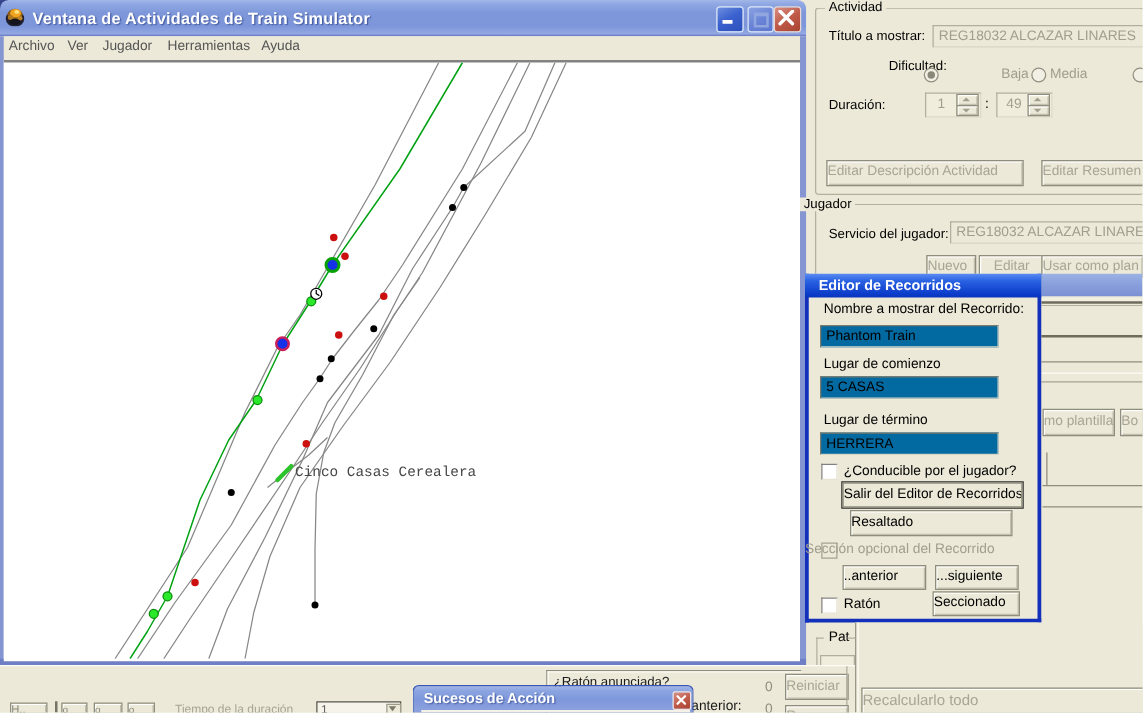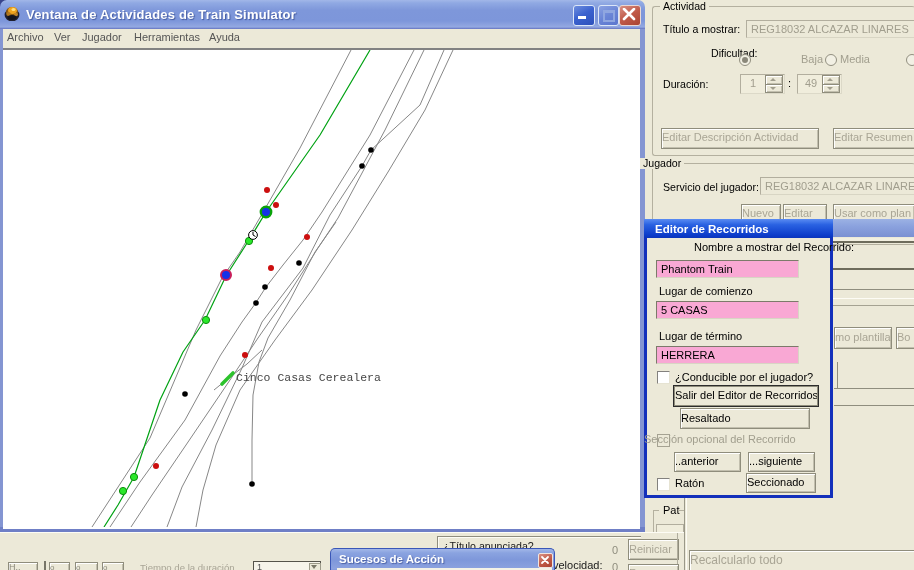--- a/index.html
+++ b/index.html
@@ -2,21 +2,21 @@
 <html><head><meta charset="utf-8">
 <style>
 html,body{margin:0;padding:0;}
 body{width:914px;height:570px;overflow:hidden;position:relative;background:#ece9d8;
  font-family:"Liberation Sans",sans-serif;font-size:11px;color:#000;}
 .abs{position:absolute;}
 .btn{position:absolute;background:#ece9d8;border:1px solid #8f8d7c;
  box-shadow:inset 1px 1px 0 #ffffff,inset -1px -1px 0 #c2bfae;
  text-align:left;font-size:11px;color:#000;line-height:17px;overflow:hidden;white-space:nowrap;}
 .dbtn{color:#a9a595;}
-.fld{position:absolute;background:#f9a8d4;border:1px solid #7c7a6a;
+.fld{position:absolute;background:#0369a1;border:1px solid #7c7a6a;
  border-right-color:#d8d5c4;border-bottom-color:#d8d5c4;
  font-size:11px;line-height:15px;padding:1px 0 0 4px;white-space:nowrap;overflow:hidden;}
 .dfld{background:#ece9d8;color:#a19e8e;border:1px solid #b2ae9e;border-right-color:#d8d5c4;border-bottom-color:#d8d5c4;}
 .gbox{position:absolute;border:1px solid #b4b09f;border-radius:3px;}
 .glab{position:absolute;background:#ece9d8;padding:0 3px;font-size:11px;line-height:11px;}
 .cb{position:absolute;width:11px;height:11px;background:#fff;border:1px solid #83817e;
  border-bottom-color:#e6e3d2;border-right-color:#e6e3d2;}
 .lab{position:absolute;font-size:11px;white-space:nowrap;}
 .s{font-size:10.6px;}
 </style></head>
@@ -144,21 +144,21 @@
 <div class="abs" style="left:827px;top:78px;width:0;height:0;border:3px solid transparent;border-bottom:3px solid #a19e8e;border-top:none;"></div>
 <div class="abs" style="left:827px;top:87px;width:0;height:0;border:3px solid transparent;border-top:3px solid #a19e8e;border-bottom:none;"></div>
 <div class="btn dbtn" style="left:661px;top:128px;width:156px;height:19px;">Editar Descripción Actividad</div>
 <div class="btn dbtn" style="left:833px;top:128px;width:90px;height:19px;">Editar Resumen</div>
 
 <div class="gbox" style="left:652px;top:163px;width:262px;height:80px;border-right:none;"></div>
 <div class="glab s" style="left:640px;top:158px;">Jugador</div>
 <div class="lab s" style="left:663px;top:181px;">Servicio del jugador:</div>
 <div class="fld dfld" style="left:760px;top:177px;width:154px;height:15px;">REG18032 ALCAZAR LINARES</div>
 <div class="btn dbtn" style="left:741px;top:204px;width:38px;height:16px;">Nuevo</div>
-<div class="btn dbtn" style="left:783px;top:204px;width:42px;height:16px;">Editar</div>
+<div class="btn dbtn" style="left:783px;top:204px;width:42px;height:16px;padding-left:11px;">Editar</div>
 <div class="btn dbtn" style="left:833px;top:204px;width:80px;height:16px;">Usar como plan</div>
 
 <div class="abs" style="left:833px;top:219px;width:81px;height:18px;background:linear-gradient(180deg,#9cb2e4 0%,#8ba2de 40%,#7b90d2 100%);"></div>
 <div class="abs" style="left:833px;top:238px;width:81px;height:3px;background:#f2efe0;"></div>
 <div class="abs" style="left:833px;top:241px;width:81px;height:2px;background:#6e6c5c;"></div>
 <div class="abs" style="left:833px;top:268px;width:81px;height:2px;background:#6e6c5c;"></div>
 <div class="abs" style="left:833px;top:289px;width:81px;height:1px;background:#8f8d7e;"></div>
 <div class="abs" style="left:833px;top:298px;width:81px;height:1px;background:#fdfcf5;"></div>
 <div class="abs" style="left:833px;top:305px;width:81px;height:1px;background:#a5a292;"></div>
 <div class="btn dbtn" style="left:834px;top:327px;width:56px;height:20px;line-height:19px;">mo plantilla</div>
@@ -171,21 +171,21 @@
 <div class="abs" style="left:653px;top:510px;width:6px;height:1px;background:#b4b09f;"></div>
 <div class="abs" style="left:653px;top:510px;width:1px;height:23px;background:#b4b09f;"></div>
 <div class="abs" style="left:678px;top:510px;width:6px;height:1px;background:#b4b09f;"></div>
 <div class="abs" style="left:656px;top:524px;width:26px;height:9px;background:#f0eddc;border:1px solid #b2ae9e;"></div>
 
 <div class="abs" style="left:644px;top:219px;width:183px;height:276px;background:#ece9d8;
   border:3px solid #1330bb;border-top:none;"></div>
 <div class="abs" style="left:644px;top:219px;width:189px;height:19px;
   background:linear-gradient(180deg,#5a8cf2 0%,#2a62e2 30%,#0c3cca 85%,#0a34bc 100%);"></div>
 <div class="abs" style="left:655px;top:223px;font-size:11.5px;font-weight:bold;color:#fff;">Editor de Recorridos</div>
-<div class="lab" style="left:694px;top:241px;text-align:right;">Nombre a mostrar del Recorrido:</div>
+<div class="lab" style="left:659px;top:241px;text-align:right;">Nombre a mostrar del Recorrido:</div>
 <div class="fld" style="left:656px;top:260px;width:137px;height:15px;">Phantom Train</div>
 <div class="lab" style="left:659px;top:285px;">Lugar de comienzo</div>
 <div class="fld" style="left:656px;top:301px;width:137px;height:15px;">5 CASAS</div>
 <div class="lab" style="left:659px;top:330px;">Lugar de término</div>
 <div class="fld" style="left:656px;top:346px;width:137px;height:15px;">HERRERA</div>
 <div class="cb" style="left:657px;top:371px;"></div>
 <div class="lab" style="left:675px;top:371px;">¿Conducible por el jugador?</div>
 <div class="btn" style="left:674px;top:386px;width:142px;height:18px;line-height:17px;box-shadow:0 0 0 1px #2c2c2c;">Salir del Editor de Recorridos</div>
 <div class="btn" style="left:680px;top:408px;width:128px;height:19px;line-height:18px;">Resaltado</div>
 <div class="cb" style="left:657px;top:434px;background:#ece9d8;border-color:#a5a292;"></div>
@@ -193,25 +193,25 @@
 <div class="btn" style="left:674px;top:452px;width:65px;height:18px;line-height:17px;">..anterior</div>
 <div class="btn" style="left:748px;top:452px;width:65px;height:18px;line-height:17px;">...siguiente</div>
 <div class="cb" style="left:657px;top:478px;"></div>
 <div class="lab" style="left:675px;top:477px;">Ratón</div>
 <div class="btn" style="left:746px;top:473px;width:68px;height:18px;line-height:17px;">Seccionado</div>
 
 <div class="abs" style="left:0;top:532px;width:684px;height:38px;background:#ece9d8;border-top:1px solid #fdfcf5;"></div>
 
 <div class="abs" style="left:437px;top:536px;width:203px;height:34px;border-left:1px solid #8f8d7e;border-top:1px solid #8f8d7e;"></div>
 <div class="abs" style="left:438px;top:537px;width:202px;height:33px;border-left:1px solid #fdfcf5;border-top:1px solid #fdfcf5;"></div>
-<div class="lab s" style="left:443px;top:540px;color:#1a1a1a;">¿Título anunciada?</div>
+<div class="lab s" style="left:443px;top:540px;color:#1a1a1a;">¿Ratón anunciada?</div>
 <div class="lab" style="left:612px;top:544px;color:#8f8d7e;">0</div>
 <div class="btn dbtn" style="left:628px;top:539px;width:49px;height:19px;line-height:18px;">Reiniciar</div>
 <div class="abs" style="left:677px;top:533px;width:1px;height:37px;background:#b0ad9d;"></div>
-<div class="lab" style="left:553px;top:559px;color:#1a1a1a;">velocidad:</div>
+<div class="lab" style="left:553px;top:559px;color:#1a1a1a;">anterior:</div>
 <div class="lab" style="left:612px;top:561px;color:#8f8d7e;">0</div>
 <div class="btn dbtn" style="left:628px;top:564px;width:49px;height:6px;">R</div>
 
 <div class="btn" style="left:8px;top:562px;width:28px;height:8px;color:#8a887a;font-size:9px;line-height:8px;">H..</div>
 <div class="abs" style="left:44px;top:561px;width:2px;height:9px;background:#777568;"></div>
 <div class="btn" style="left:49px;top:562px;width:19px;height:8px;color:#8a887a;font-size:8px;line-height:9px;">o</div>
 <div class="btn" style="left:75px;top:562px;width:21px;height:8px;color:#8a887a;font-size:8px;line-height:9px;">o</div>
 <div class="btn" style="left:102px;top:562px;width:20px;height:8px;color:#8a887a;font-size:8px;line-height:9px;">o</div>
 <div class="lab" style="left:140px;top:562px;color:#a8a495;font-size:9.6px;">Tiempo de la duración</div>
 <div class="abs" style="left:253px;top:561px;width:66px;height:9px;background:#f6f4ea;border:1px solid #55534a;"></div>

